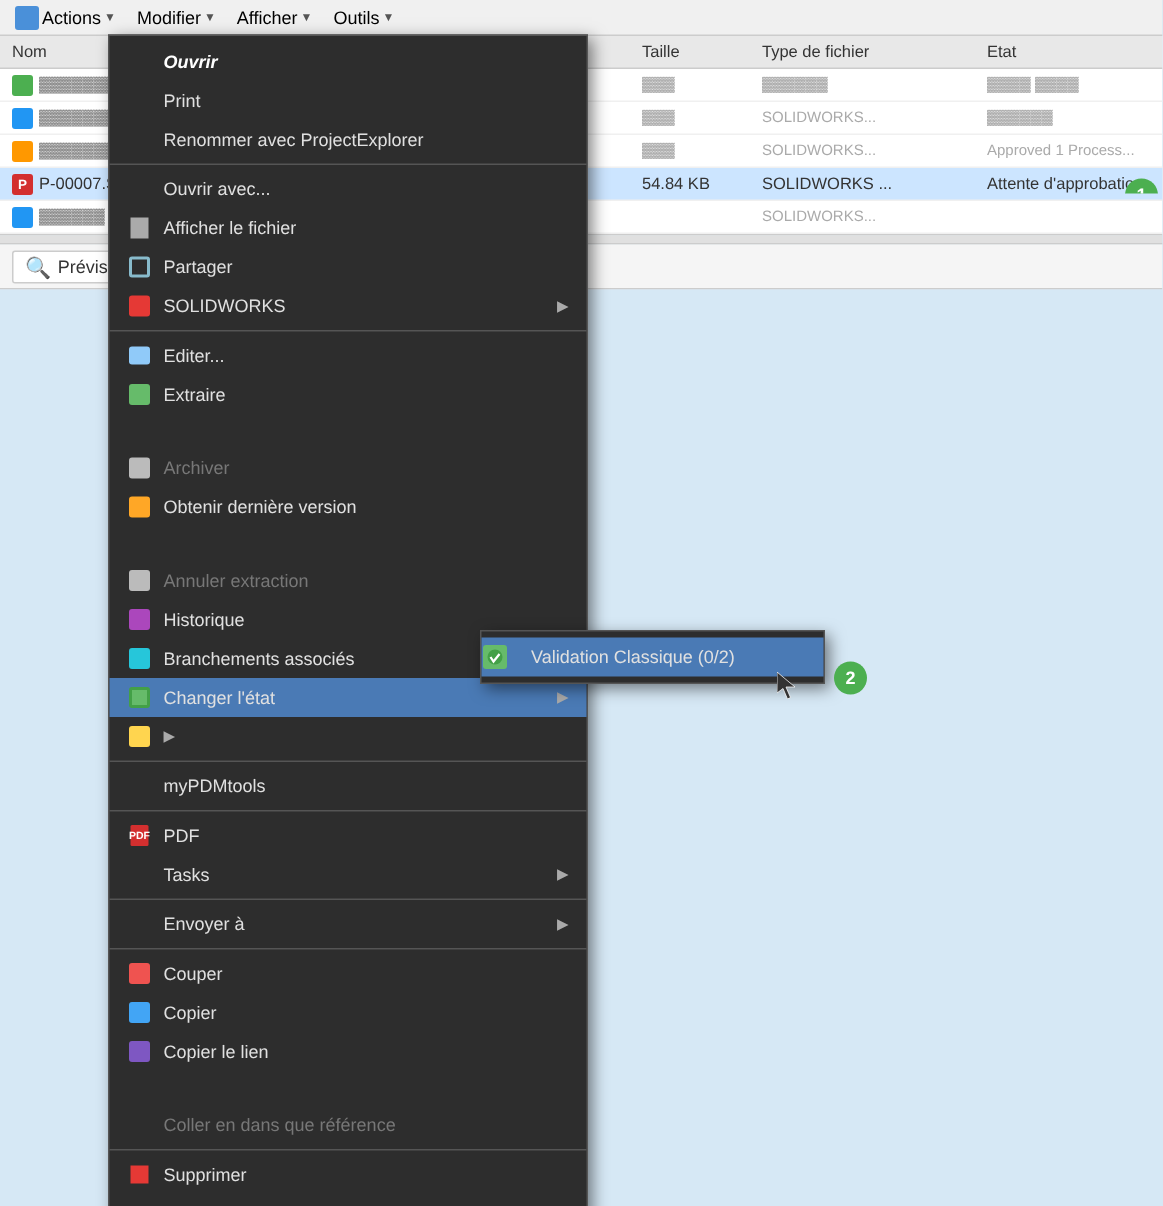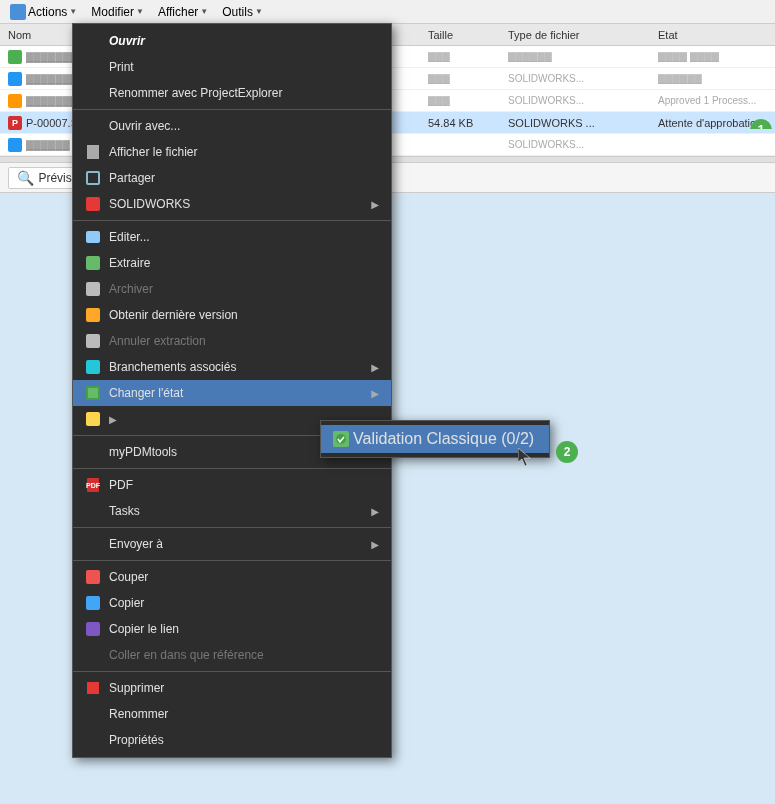--- a/index.html
+++ b/index.html
@@ -164,20 +164,21 @@
       font-size: 12px;
       gap: 8px;
       min-height: 24px;
     }
     .menu-item:hover, .menu-item.highlighted {
       background: #4a7ab5;
     }
     .menu-item.disabled {
       color: #777;
       cursor: default;
+      margin-top: 23px;
     }
     .menu-separator {
       height: 1px;
       background: #555;
       margin: 3px 0;
     }
     .menu-item-icon {
       width: 16px; height: 16px;
       flex-shrink: 0;
       display: flex; align-items: center; justify-content: center;
@@ -222,25 +223,25 @@
       width: 230px;
       background: #2d2d2d;
       border: 1px solid #555;
       box-shadow: 3px 3px 10px rgba(0,0,0,0.5);
       z-index: 1001;
       padding: 4px 0;
     }
     .submenu-item {
       display: flex;
       align-items: center;
-      padding: 5px 12px;
+      padding: 5px 1px;
       color: #e0e0e0;
       cursor: pointer;
-      font-size: 16px;
-      gap: 4px;
+      font-size: 12px;
+      gap: 16px;
       min-height: 24px;
       background: #4a7ab5;
     }
     .submenu-icon {
       width: 16px; height: 16px;
       background: #66bb6a;
       border-radius: 2px;
       flex-shrink: 0;
       display:flex;align-items:center;justify-content:center;
     }
@@ -461,20 +462,26 @@
     <span class="menu-item-label">Obtenir dernière version</span>
   </div>
   <div class="menu-item disabled">
     <span class="menu-item-icon">
         <span class="ico-cancel"></span>
       </span>
     <span class="menu-item-label">Annuler extraction</span>
   </div>
   <div class="menu-item">
     <span class="menu-item-icon">
+        <span class="ico-history"></span>
+      </span>
+    <span class="menu-item-label">Historique</span>
+  </div>
+  <div class="menu-item">
+    <span class="menu-item-icon">
         <span class="ico-branch"></span>
       </span>
     <span class="menu-item-label">Branchements associés</span>
     <span class="menu-item-arrow">▶</span>
   </div>
   <div class="menu-item highlighted">
     <span class="menu-item-icon">
         <span class="ico-state"></span>
       </span>
     <span class="menu-item-label">Changer l'état</span>

